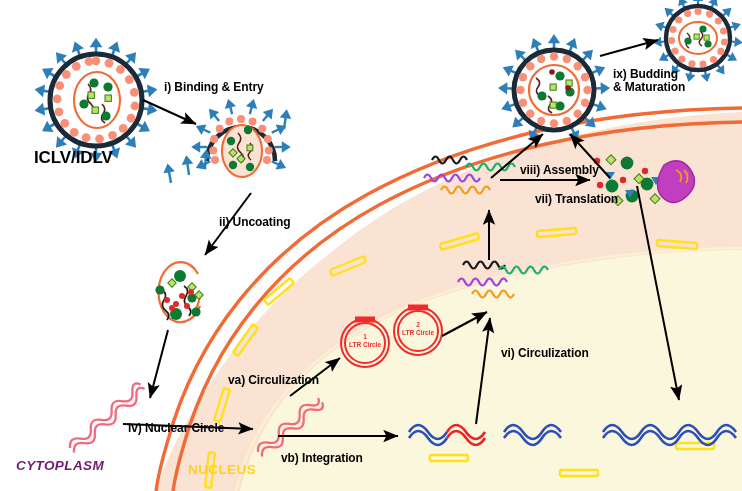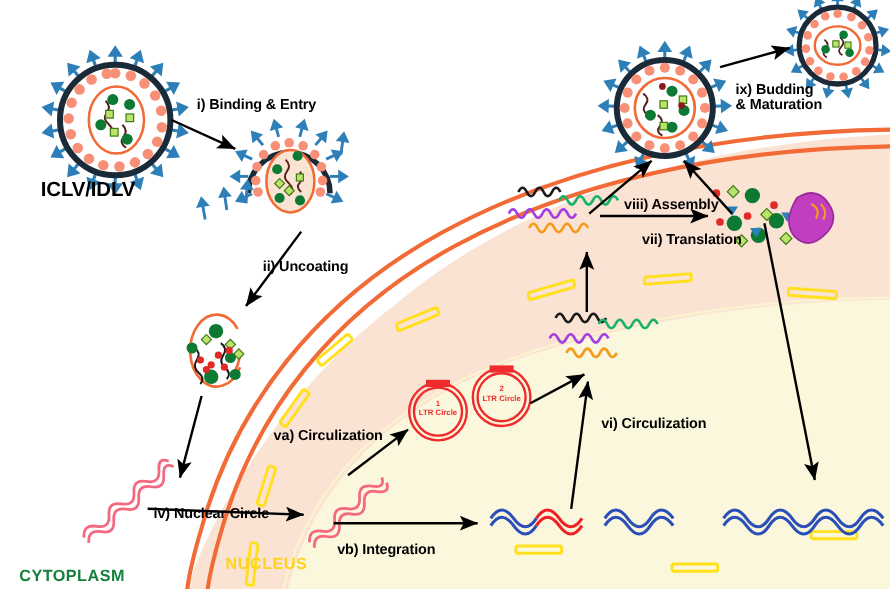--- a/index.html
+++ b/index.html
@@ -635,37 +635,37 @@
     <line x1="491" y1="178" x2="543" y2="134" marker-end="url(#ah)"></line>
     <line x1="610" y1="178" x2="570" y2="134" marker-end="url(#ah)"></line>
     <line x1="637" y1="186" x2="679" y2="400" marker-end="url(#ah)"></line>
     <line x1="600" y1="56" x2="658" y2="40" marker-end="url(#ah)"></line>
   </g>
 </svg>
 
 <div class="lbl" style="left:164px;top:81px;">i) Binding &amp; Entry</div>
 <div class="lbl" style="left:203px;top:216px;padding-left:16px;">ii) Uncoating</div>
 <div class="lbl" style="left:128px;top:422px;">iv) Nuclear Circle</div>
-<div class="lbl" style="left:228px;top:357px;">va) Circulization</div>
+<div class="lbl" style="left:228px;top:374px;">va) Circulization</div>
 <div class="lbl" style="left:281px;top:452px;">vb) Integration</div>
 <div class="lbl" style="left:501px;top:347px;">vi) Circulization</div>
 <div class="lbl" style="left:516px;top:193px;margin-left:19px;">vii) Translation</div>
 <div class="lbl" style="left:520px;top:164px;text-align:center;">viii) Assembly</div>
 <div class="lbl" style="left:613px;top:68px;">ix) Budding
 &amp; Maturation</div>
 
 <div class="lbl" style="left:34px;top:151px;font-size:17px;">ICLV/IDLV</div>
 
 <div style="position:absolute;left:341px;top:333px;width:48px;text-align:center;color:#ef2b2b;
             font-family:'Liberation Sans',sans-serif;font-weight:bold;font-size:6.5px;line-height:8px;">
   <div>1</div>
   <div>LTR Circle</div>
 </div>
 <div style="position:absolute;left:394px;top:321px;width:48px;text-align:center;color:#ef2b2b;
             font-family:'Liberation Sans',sans-serif;font-weight:bold;font-size:6.5px;line-height:8px;">
   <div>2</div>
   <div>LTR Circle</div>
 </div>
 
-<div class="compartment" style="left:16px;top:472px;color:#15803d;">CYTOPLASM</div>
+<div class="compartment" style="left:16px;top:458px;color:#701a75;font-style:italic;">CYTOPLASM</div>
 <div class="compartment" style="left:188px;top:462px;color:#ffd21e;">NUCLEUS</div>
 
 </div>
 
 </body></html>

